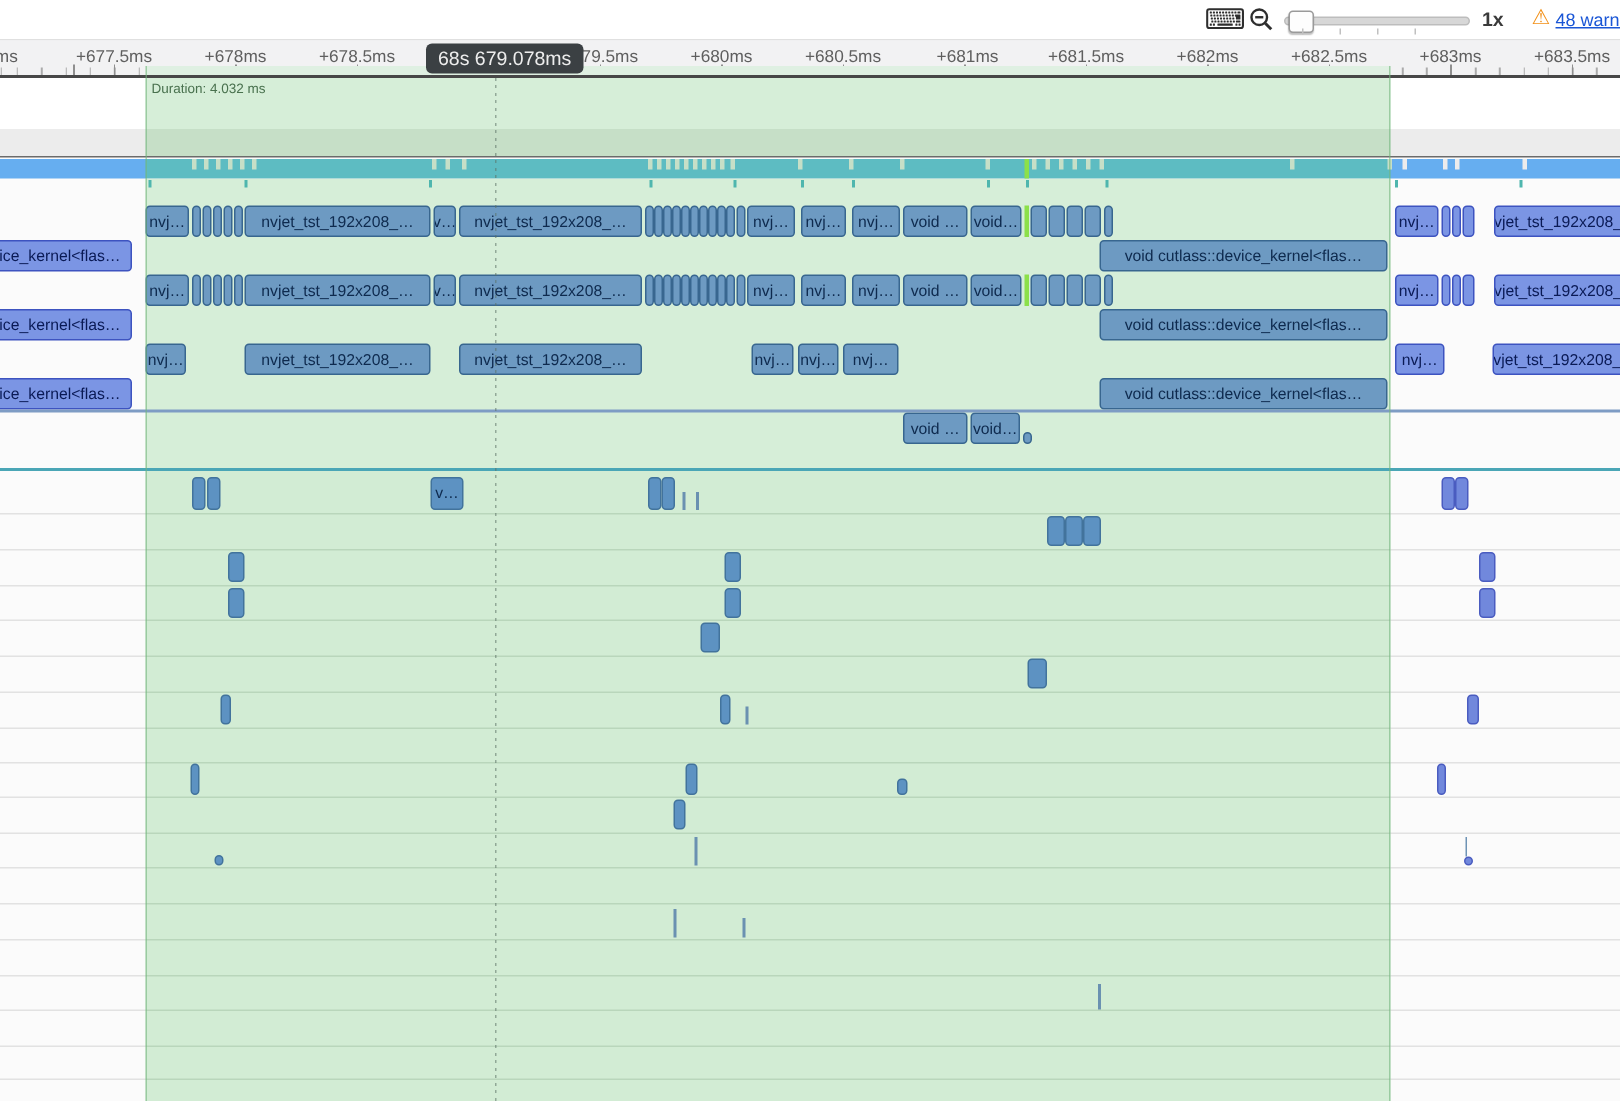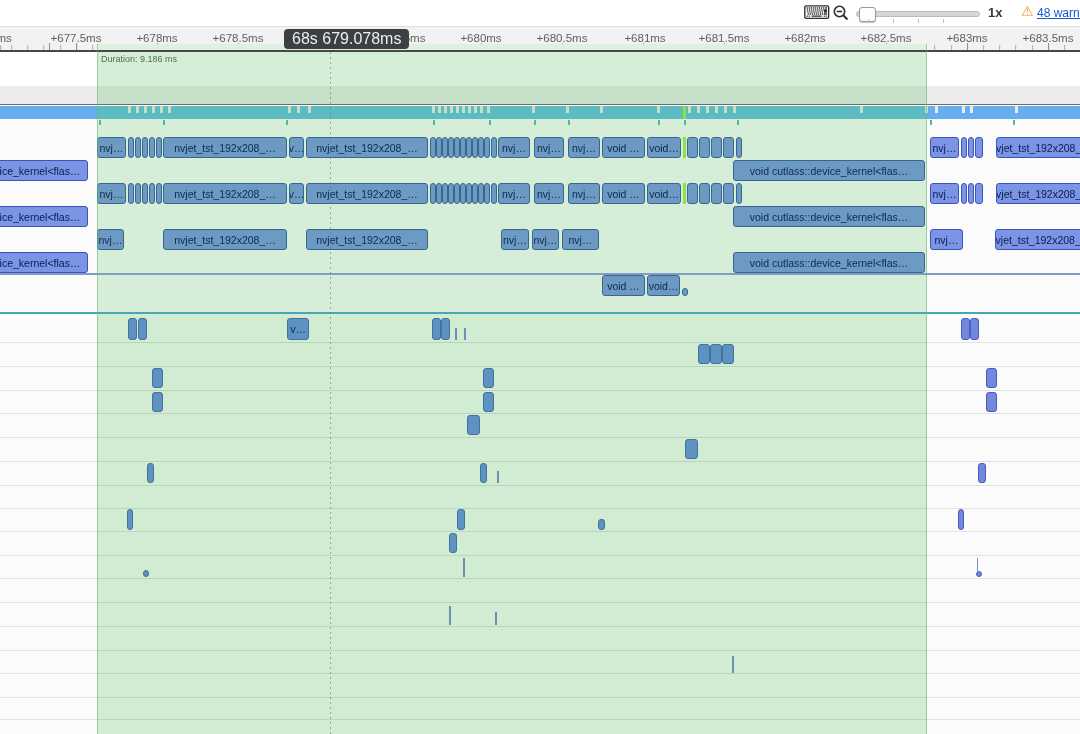--- a/index.html
+++ b/index.html
@@ -22,21 +22,21 @@
   
   #ruler{position:absolute;left:0;top:27px;width:1080px;height:23px;background:#f2f2f3;}
   .rlabel{position:absolute;top:5px;transform:translateX(-50%);font-size:11.5px;color:#5f5f5f;white-space:nowrap;}
   #ruler-ticks-minor{position:absolute;left:0;top:18px;width:1080px;height:5px;
       background:repeating-linear-gradient(90deg,#ababab 0 1px,transparent 1px 16.2px);
       background-position-x:11.2px;}
   #ruler-ticks-major{position:absolute;left:0;top:16px;width:1080px;height:7px;
       background:repeating-linear-gradient(90deg,#8f8f8f 0 1px,transparent 1px 81px);
       background-position-x:76px;}
   #tooltip{position:absolute;left:284px;top:2px;height:17px;background:#3b4043;color:#ededed;
-           font-size:16px;line-height:17px;padding:1px 8px 2px;border-radius:4px;white-space:nowrap;z-index:40;}
+           font-size:13px;line-height:17px;padding:1px 8px 2px;border-radius:4px;white-space:nowrap;z-index:40;}
   
   #tracks{position:absolute;left:0;top:50px;width:1080px;height:684px;}
   .hline{position:absolute;left:0;width:1080px;}
   .band{position:absolute;}
   .blk{position:absolute;border-radius:3px;box-sizing:border-box;font-size:10.5px;
        color:#0e2a4e;display:flex;align-items:center;justify-content:center;
        overflow:hidden;white-space:nowrap;padding:0 2px;cursor:pointer;}
   .blk.in{background:#6d9ac2;border:1px solid #38668f;}
   .blk.out{background:#7b95e4;border:1px solid #3d53c0;color:#0a1a55;}
   .tickb{position:absolute;width:2px;background:#5e87ad;opacity:.9;}
@@ -107,21 +107,21 @@
     <div class="band" style="left:97px;top:2px;width:830px;height:34px;background:#d6eed8;"></div>
     <div class="band" style="left:97px;top:36px;width:830px;height:18px;background:#c6dfc7;"></div>
     <div class="band" style="left:97px;top:56px;width:830px;height:13px;background:#5dbcc2;"></div>
     <div class="band" style="left:97px;top:69px;width:830px;height:193px;background:#d6eed8;"></div>
     <div class="band" style="left:97px;top:264px;width:830px;height:420px;background:#d2ecd4;"></div>
     <div class="sel-edge" style="left:97px;"></div>
     <div class="sel-edge" style="left:926px;"></div>
 
     <div class="hline" style="top:223px;height:1.5px;background:#7e9cc4;z-index:6;"></div>
     <div class="hline" style="top:262px;height:2px;background:#4aa6b6;z-index:6;"></div>
-    <div id="duration-label">Duration: 9.186 ms</div>
+    <div id="duration-label">Duration: 4.032 ms</div>
     <div id="gen">
         <div class="blk in" style="left: 97px; top: 87px; width: 29px; height: 21px;">nvj…</div>
         <div class="blk in" style="left: 128px; top: 87px; width: 5px; height: 21px;"></div>
         <div class="blk in" style="left: 135px; top: 87px; width: 5px; height: 21px;"></div>
         <div class="blk in" style="left: 142px; top: 87px; width: 5px; height: 21px;"></div>
         <div class="blk in" style="left: 149px; top: 87px; width: 5px; height: 21px;"></div>
         <div class="blk in" style="left: 156px; top: 87px; width: 5px; height: 21px;"></div>
         <div class="blk in" style="left: 163px; top: 87px; width: 124px; height: 21px;">nvjet_tst_192x208_…</div>
         <div class="blk in" style="left: 289px; top: 87px; width: 15px; height: 21px;">v…</div>
         <div class="blk in" style="left: 306px; top: 87px; width: 122px; height: 21px;">nvjet_tst_192x208_…</div>

